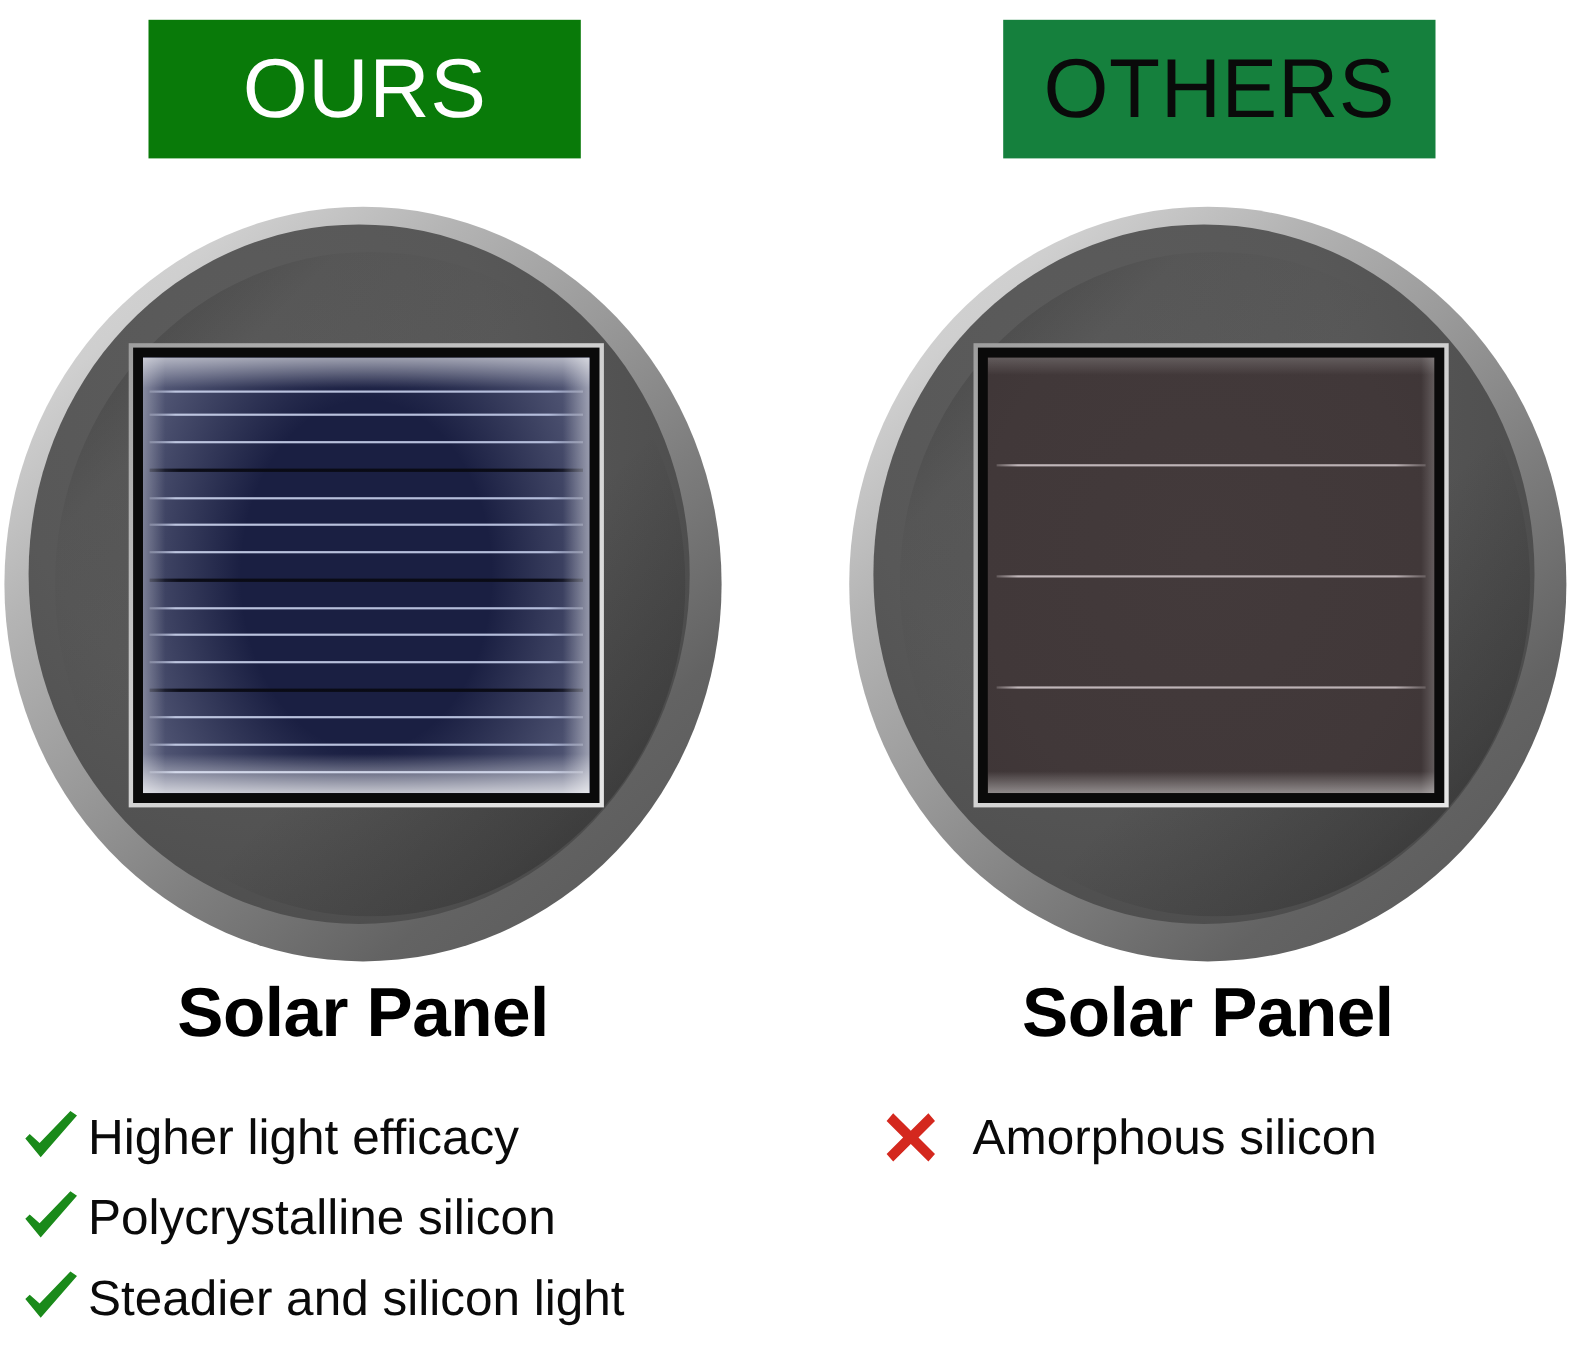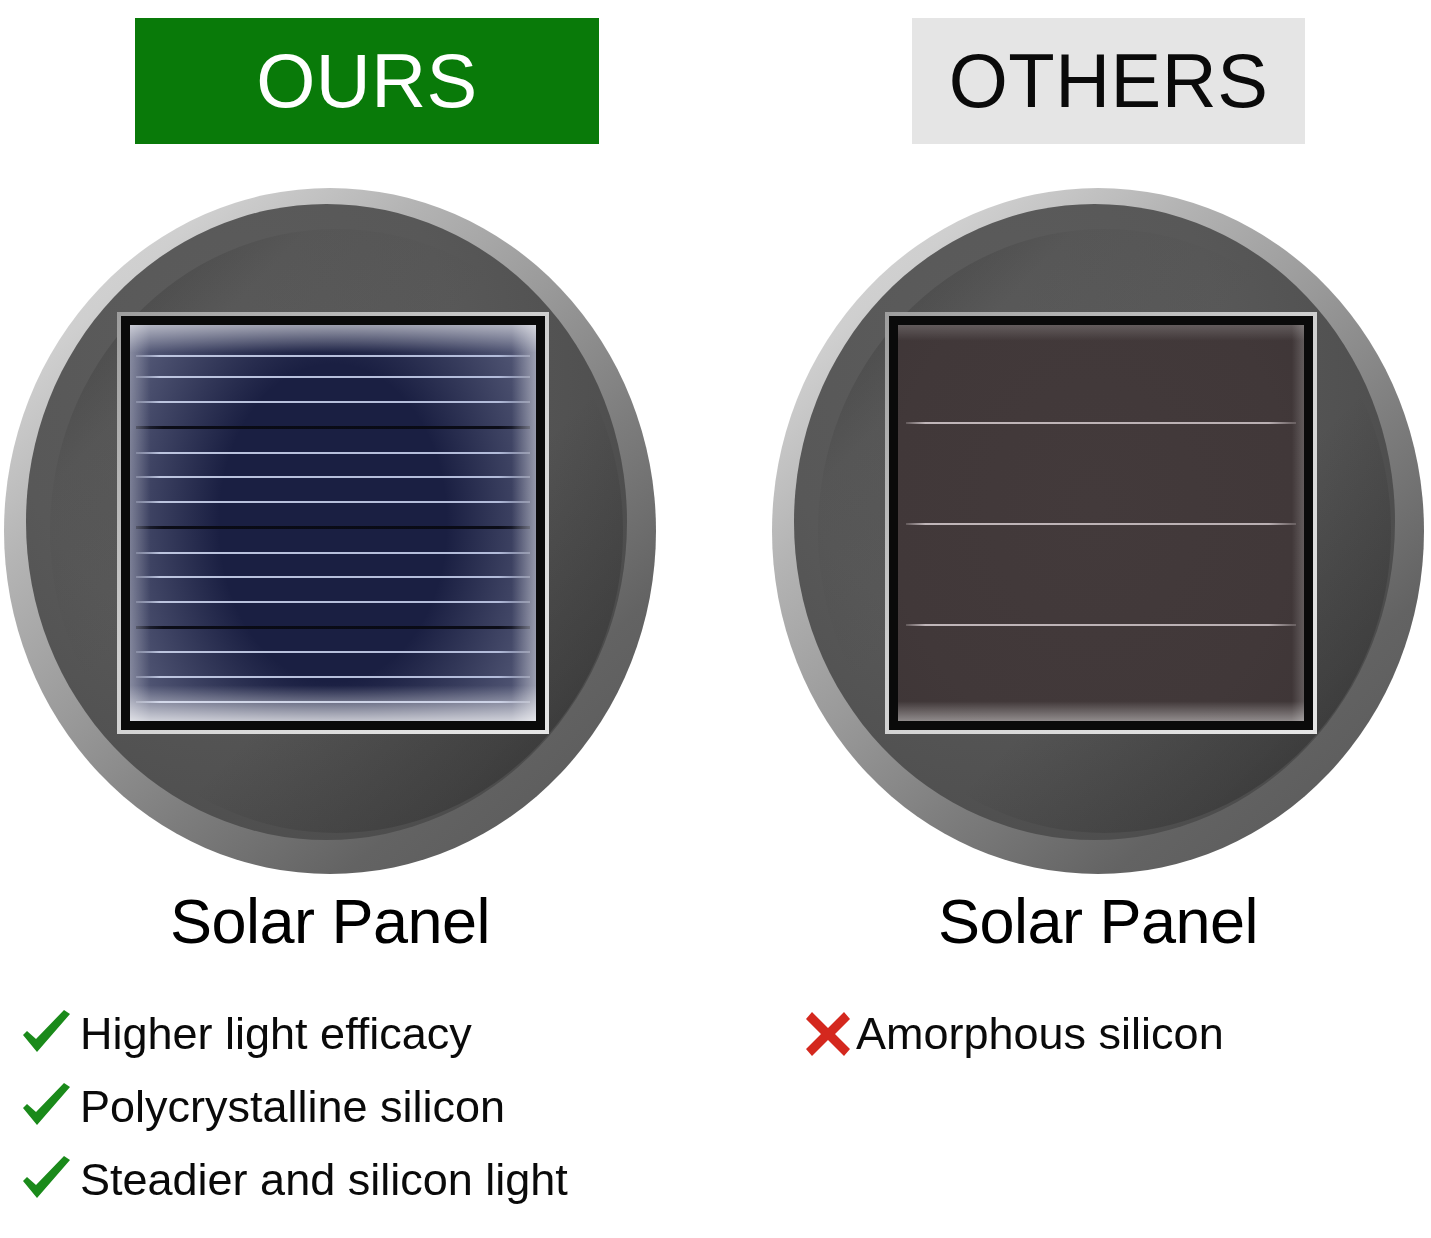--- a/index.html
+++ b/index.html
@@ -20,36 +20,36 @@
   .chip {
     position: absolute;
     display: flex;
     align-items: center;
     justify-content: center;
     letter-spacing: 0.5px;
   }
   #chip-ours {
     left: 135px;
     top: 18px;
-    width: 464px;
+    width: 393px;
     height: 126px;
     background: #097A09;
   }
   #chip-ours .chip-text {
     color: #ffffff;
     font-size: 76px;
     font-weight: 400;
     line-height: 1;
   }
   #chip-others {
     left: 912px;
     top: 18px;
     width: 393px;
     height: 126px;
-    background: #e5e5e5;
+    background: #15803d;
   }
   #chip-others .chip-text {
     color: #0a0a0a;
     font-size: 76px;
     font-weight: 400;
     line-height: 1;
   }
 
   
   .disc-wrap {
@@ -200,21 +200,21 @@
                 rgba(196,186,188,0.25) 100%);
   }
 
   
   .caption {
     position: absolute;
     top: 890px;
     width: 652px;
     text-align: center;
     font-size: 63px;
-    font-weight: normal;
+    font-weight: bold;
     color: #000000;
     letter-spacing: -0.5px;
     line-height: 1;
   }
   #caption-left  { left: 4px; }
   #caption-right { left: 772px; }
 
   
   .bullets {
     position: absolute;
@@ -233,21 +233,21 @@
     height: 56px;
     display: block;
   }
   .bullet-label {
     font-size: 45px;
     color: #0a0a0a;
     white-space: nowrap;
     line-height: 1;
   }
   #bullets-left .bullet-label  { margin-left: 6px; }
-  #bullets-right .bullet-label { margin-left: 0; }
+  #bullets-right .bullet-label { margin-left: 28px; }
 </style>
 </head>
 <body>
 
 <div class="chip" id="chip-ours">
   <span class="chip-text">OURS</span>
 </div>
 
 <div class="chip" id="chip-others">
   <span class="chip-text">OTHERS</span>

